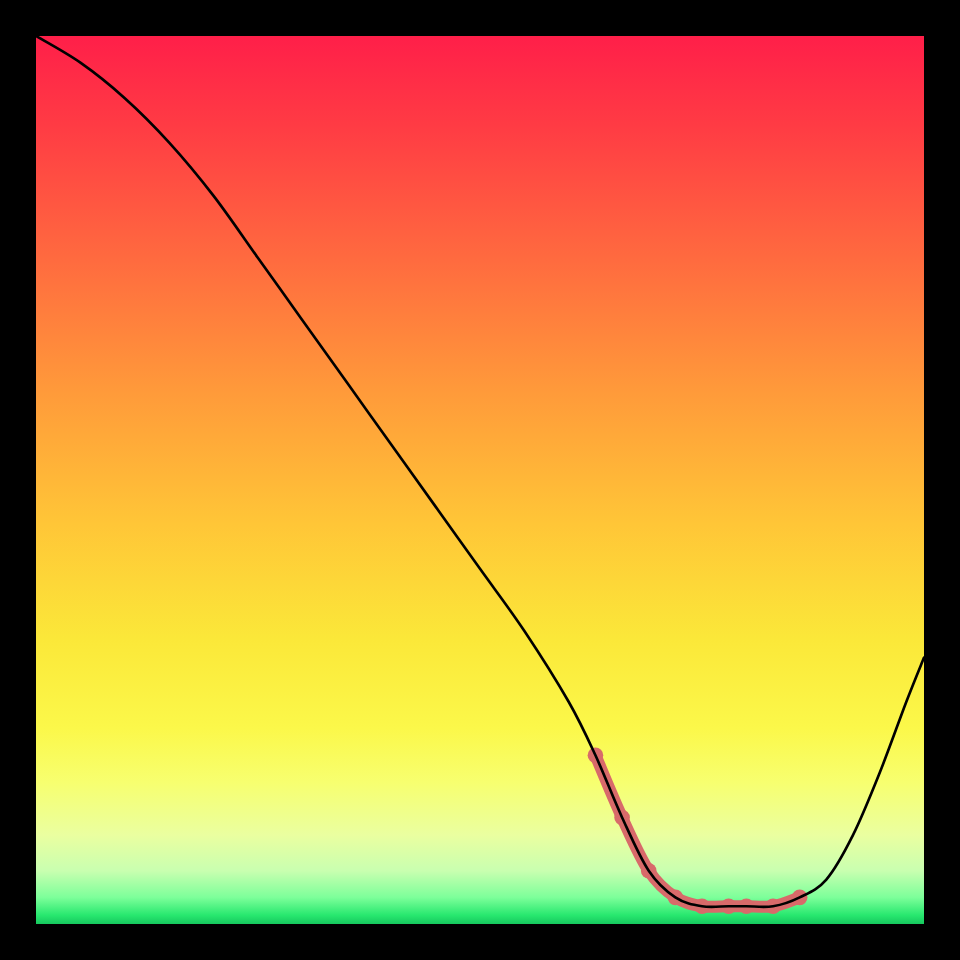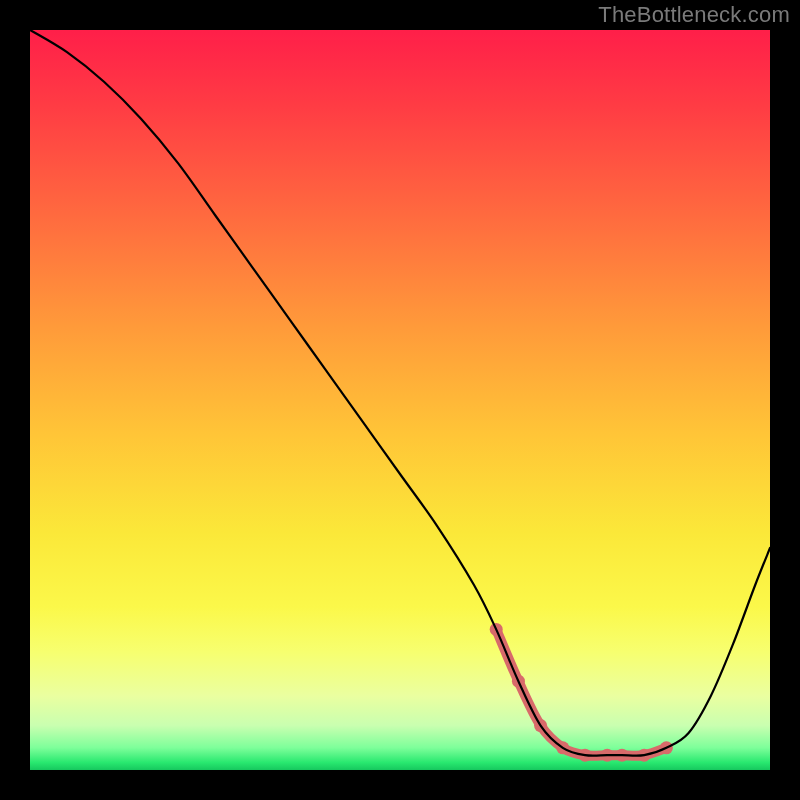--- a/index.html
+++ b/index.html
@@ -80,21 +80,20 @@
     stroke-linecap: round;
   }
   .dot {
     fill: #d86a6a;
   }
 </style>
 </head>
 <body>
 
 <div class="frame">
-  <div class="watermark">TheBottleneck.com</div>
 
   <div class="plot">
     <div class="gradient"></div>
     <svg class="curve" viewBox="0 0 740 740" preserveAspectRatio="none">
       <path id="highlight" class="highlight-path" d="M 466.2 599.4 C 469.9 608.0333333333333 481.00000000000006 635.1666666666667 488.40000000000003 651.2 C 495.8 667.2333333333333 503.2 684.5 510.59999999999997 695.6 C 518 706.7 525.4 712.8666666666666 532.8 717.8 C 540.1999999999999 722.7333333333333 547.6 723.9666666666667 555 725.2 C 562.4 726.4333333333334 571.0333333333334 725.2 577.2 725.2 C 583.3666666666667 725.2 585.8333333333334 725.2 592 725.2 C 598.1666666666666 725.2 606.8 726.4333333333334 614.1999999999999 725.2 C 621.5999999999999 723.9666666666667 632.6999999999999 719.0333333333333 636.4 717.8"></path>
       <g id="dots">
           <circle cx="466.2" cy="599.4" r="6.5" class="dot"></circle>
           <circle cx="488.40000000000003" cy="651.2" r="6.5" class="dot"></circle>
           <circle cx="510.59999999999997" cy="695.6" r="6.5" class="dot"></circle>
           <circle cx="532.8" cy="717.8" r="6.5" class="dot"></circle>

